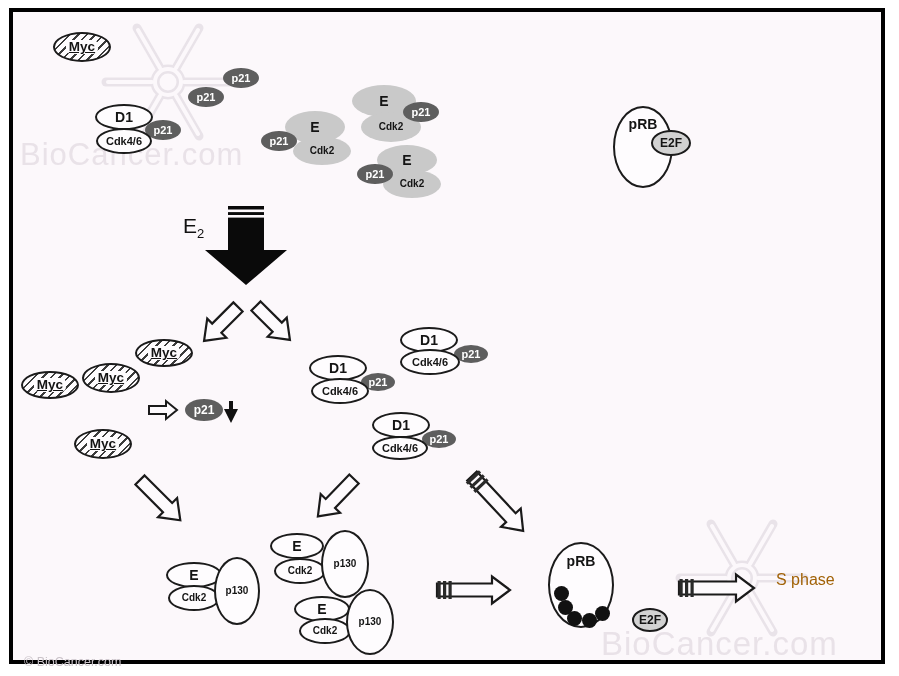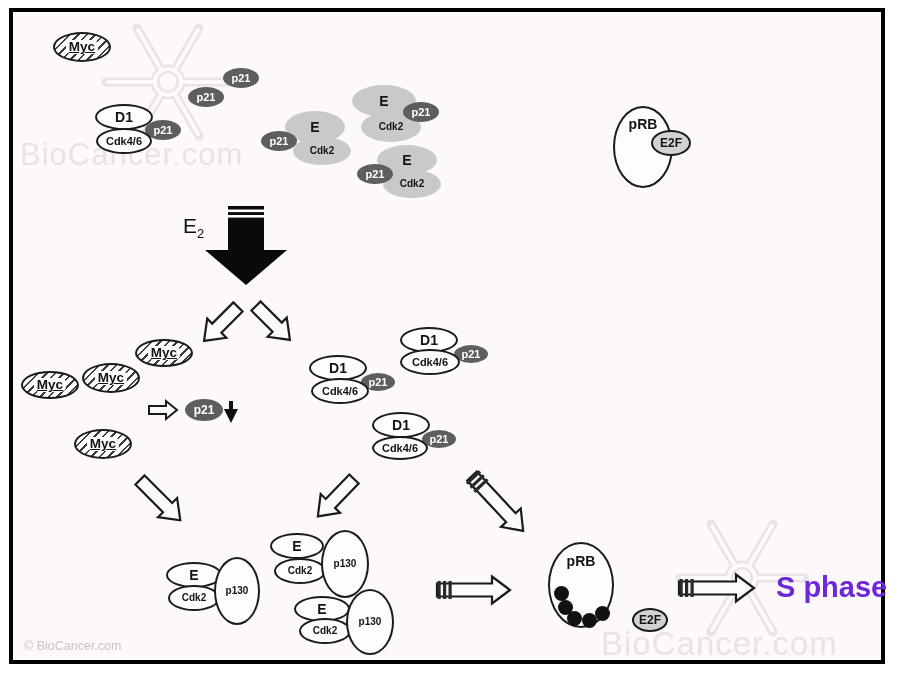--- a/index.html
+++ b/index.html
@@ -5,37 +5,37 @@
   html,body{margin:0;padding:0;background:#ffffff;}
   #canvas{position:relative;width:899px;height:676px;background:#ffffff;overflow:hidden;
           font-family:"Liberation Sans",sans-serif;}
   #frame{position:absolute;left:9px;top:8px;width:876px;height:656px;box-sizing:border-box;
          border:4px solid var(--c-frame-border,#000);background:var(--c-background,#fcf8fb);z-index:0;}
   svg.layer{position:absolute;left:0;top:0;z-index:2;}
   svg#wm-layer{z-index:1;}
   .wm{position:absolute;color:#e9e2e8;letter-spacing:1px;z-index:1;font-weight:normal;white-space:nowrap;}
   .wm-top{left:20px;top:137px;font-size:31px;}
   .wm-bot{left:601px;top:625px;font-size:33px;}
-  .copyright{position:absolute;left:24px;top:639px;font-size:12.5px;color:#c9c2c8;z-index:3;white-space:nowrap;}
+  .copyright{position:absolute;left:24px;top:655px;font-size:12.5px;color:#c9c2c8;z-index:3;white-space:nowrap;}
   .oval{position:absolute;border-radius:50%;display:flex;align-items:center;justify-content:center;
         box-sizing:border-box;font-weight:bold;color:#141414;z-index:3;line-height:1;}
   .white{background:#fefcfe;border:2.2px solid #1b1b1b;}
   .gray{background:var(--c-light-complex-fill,#c9c9c9);}
   .p21{background:var(--c-p21-fill,#5e5e5e);color:var(--c-p21-text,#fff);font-size:11px;z-index:3;}
   .myc{background:repeating-linear-gradient(135deg,rgba(255,255,255,0) 0 4px,#3c3c3c 4px 6px),#fefcfe;
        border:2.2px solid #1b1b1b;font-size:13.5px;}
   .myc .chip{background:#fefcfe;padding:0 3px;border-radius:5px;text-decoration:underline;}
   .e2f{background:var(--c-e2f-fill,#d2d2d2);border:2.4px solid #1b1b1b;font-size:12px;}
   .top-anchor{align-items:flex-start;}
   .f14{font-size:14px}.f13{font-size:11px}.f135{font-size:10px}.f12{font-size:12px}
   .z1{z-index:1}.z2{z-index:2}.z3{z-index:3}.z4{z-index:4}
   .dot{position:absolute;width:15px;height:15px;border-radius:50%;background:var(--c-phospho-dot,#111);z-index:6;}
   .e2-label{position:absolute;left:183px;top:214px;font-weight:normal;font-size:21px;color:#111;z-index:3;}
   .e2-label sub{font-size:13px;}
-  .s-phase{position:absolute;left:776px;top:571px;font-weight:bold;font-size:29px;color:#6d28d9;z-index:3;white-space:nowrap;}
+  .s-phase{position:absolute;left:776px;top:571px;font-weight:normal;font-size:16px;color:#a16207;z-index:3;white-space:nowrap;}
 </style>
 </head>
 <body>
 
 <div id="canvas">
   <div id="frame"></div>
 
   <svg id="wm-layer" class="layer" width="899" height="676">
     <g>
       <g stroke="#e9e3e9" fill="none" stroke-width="9" stroke-linecap="round">

